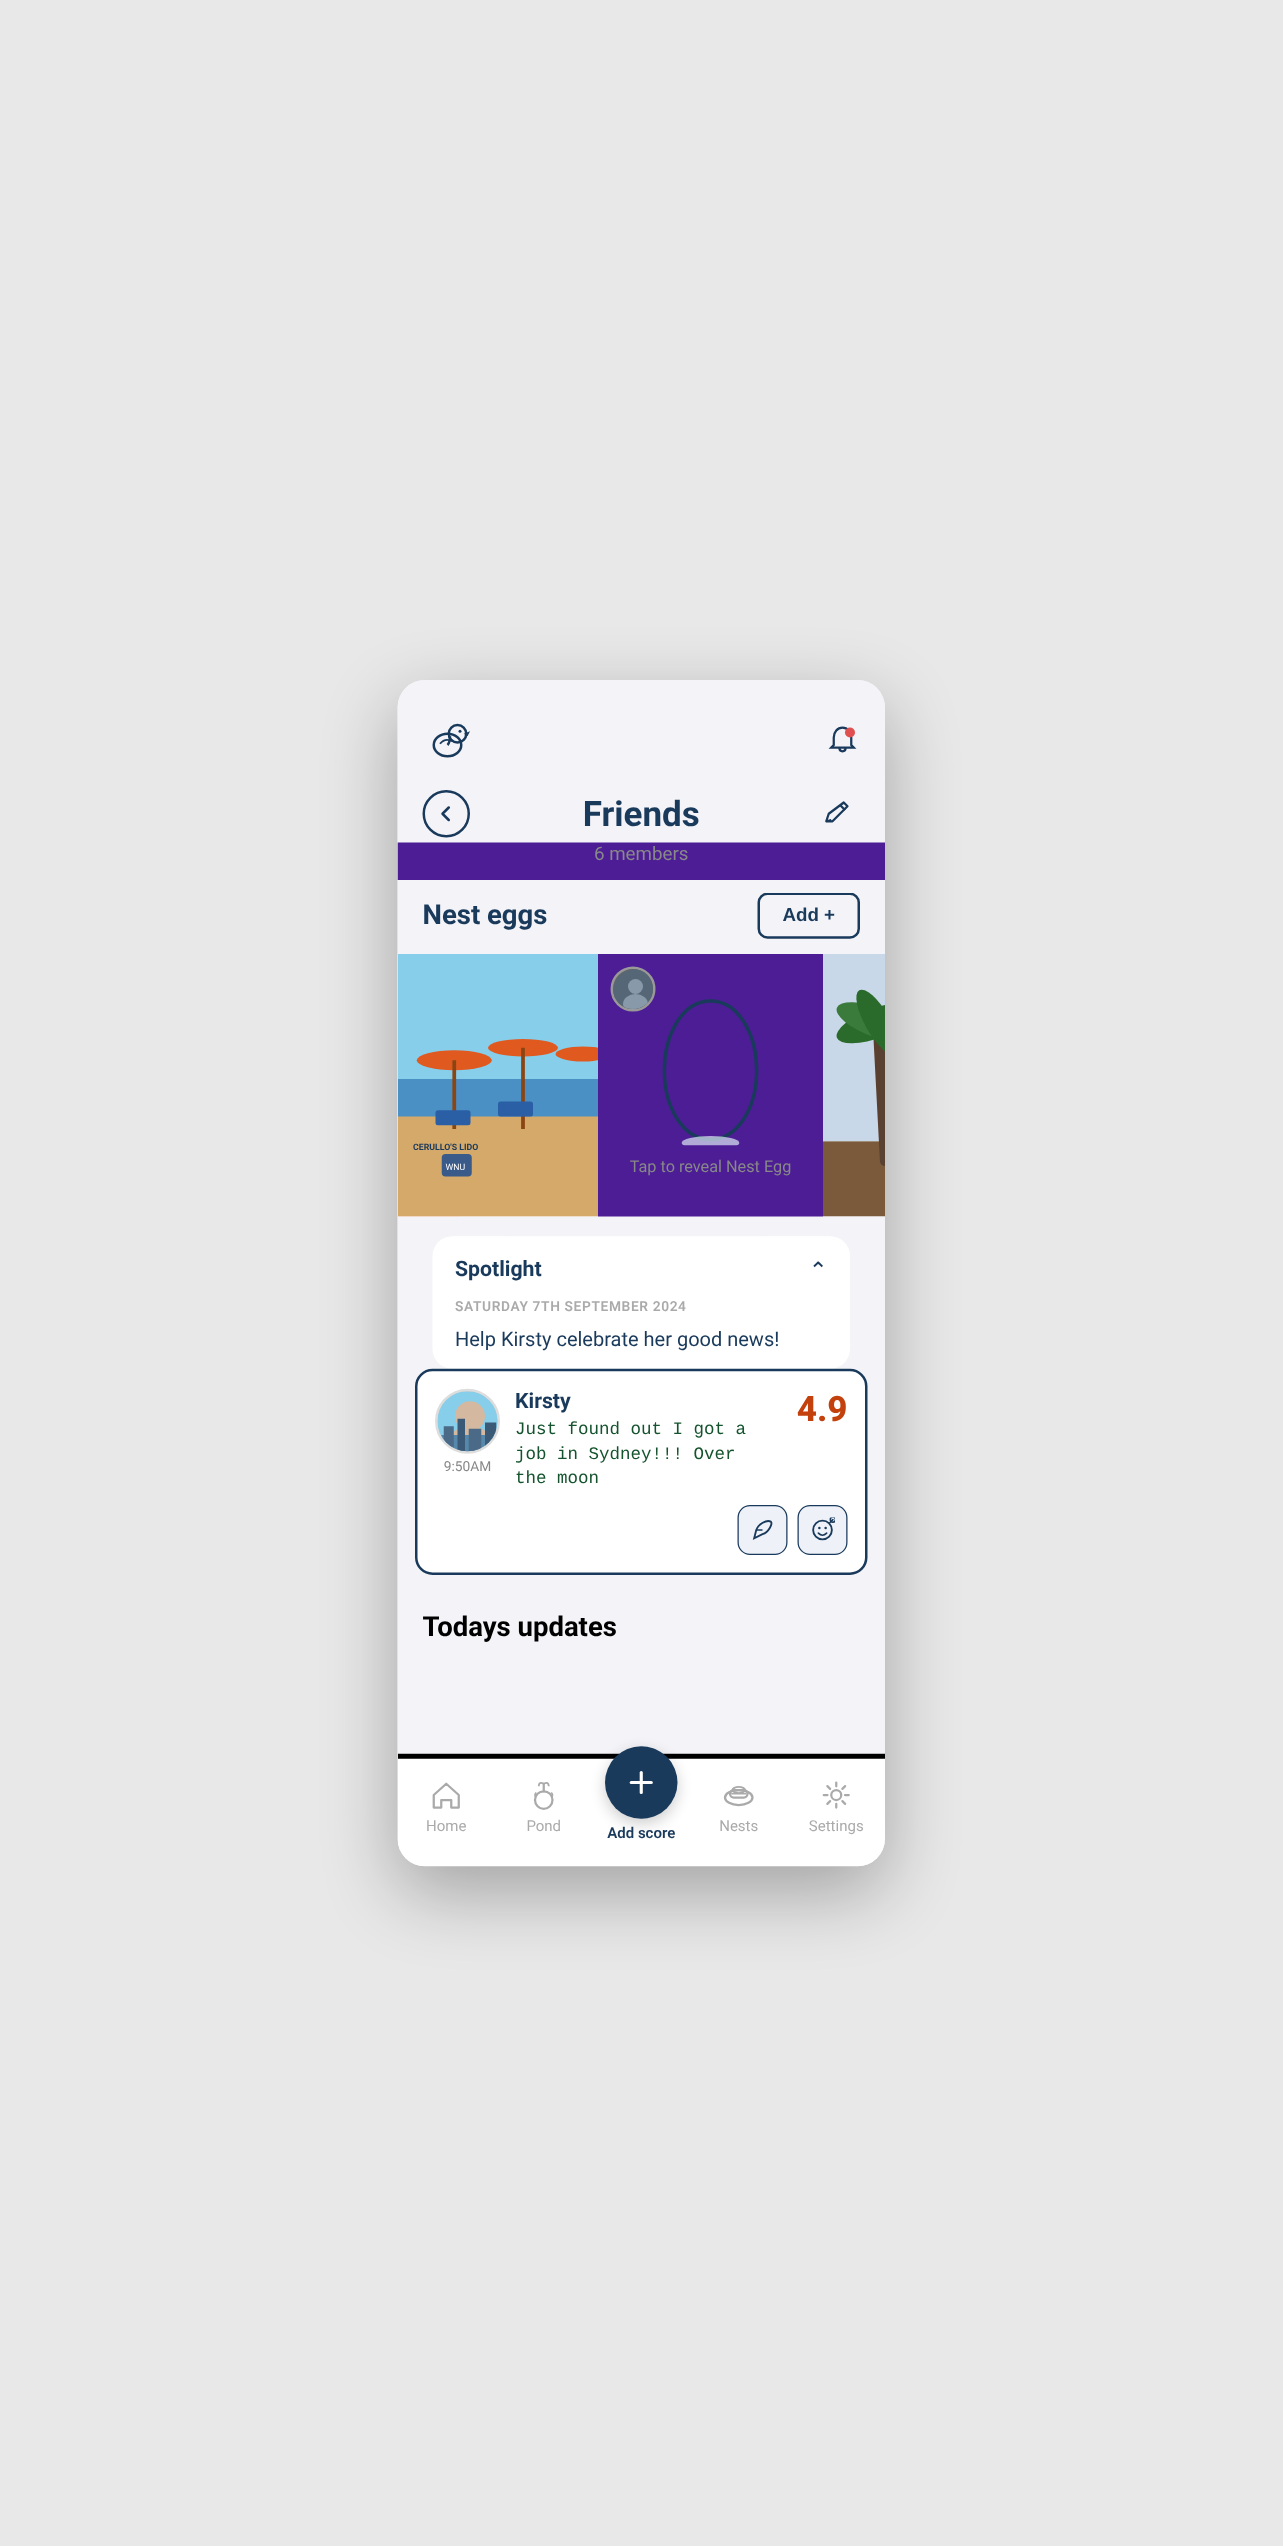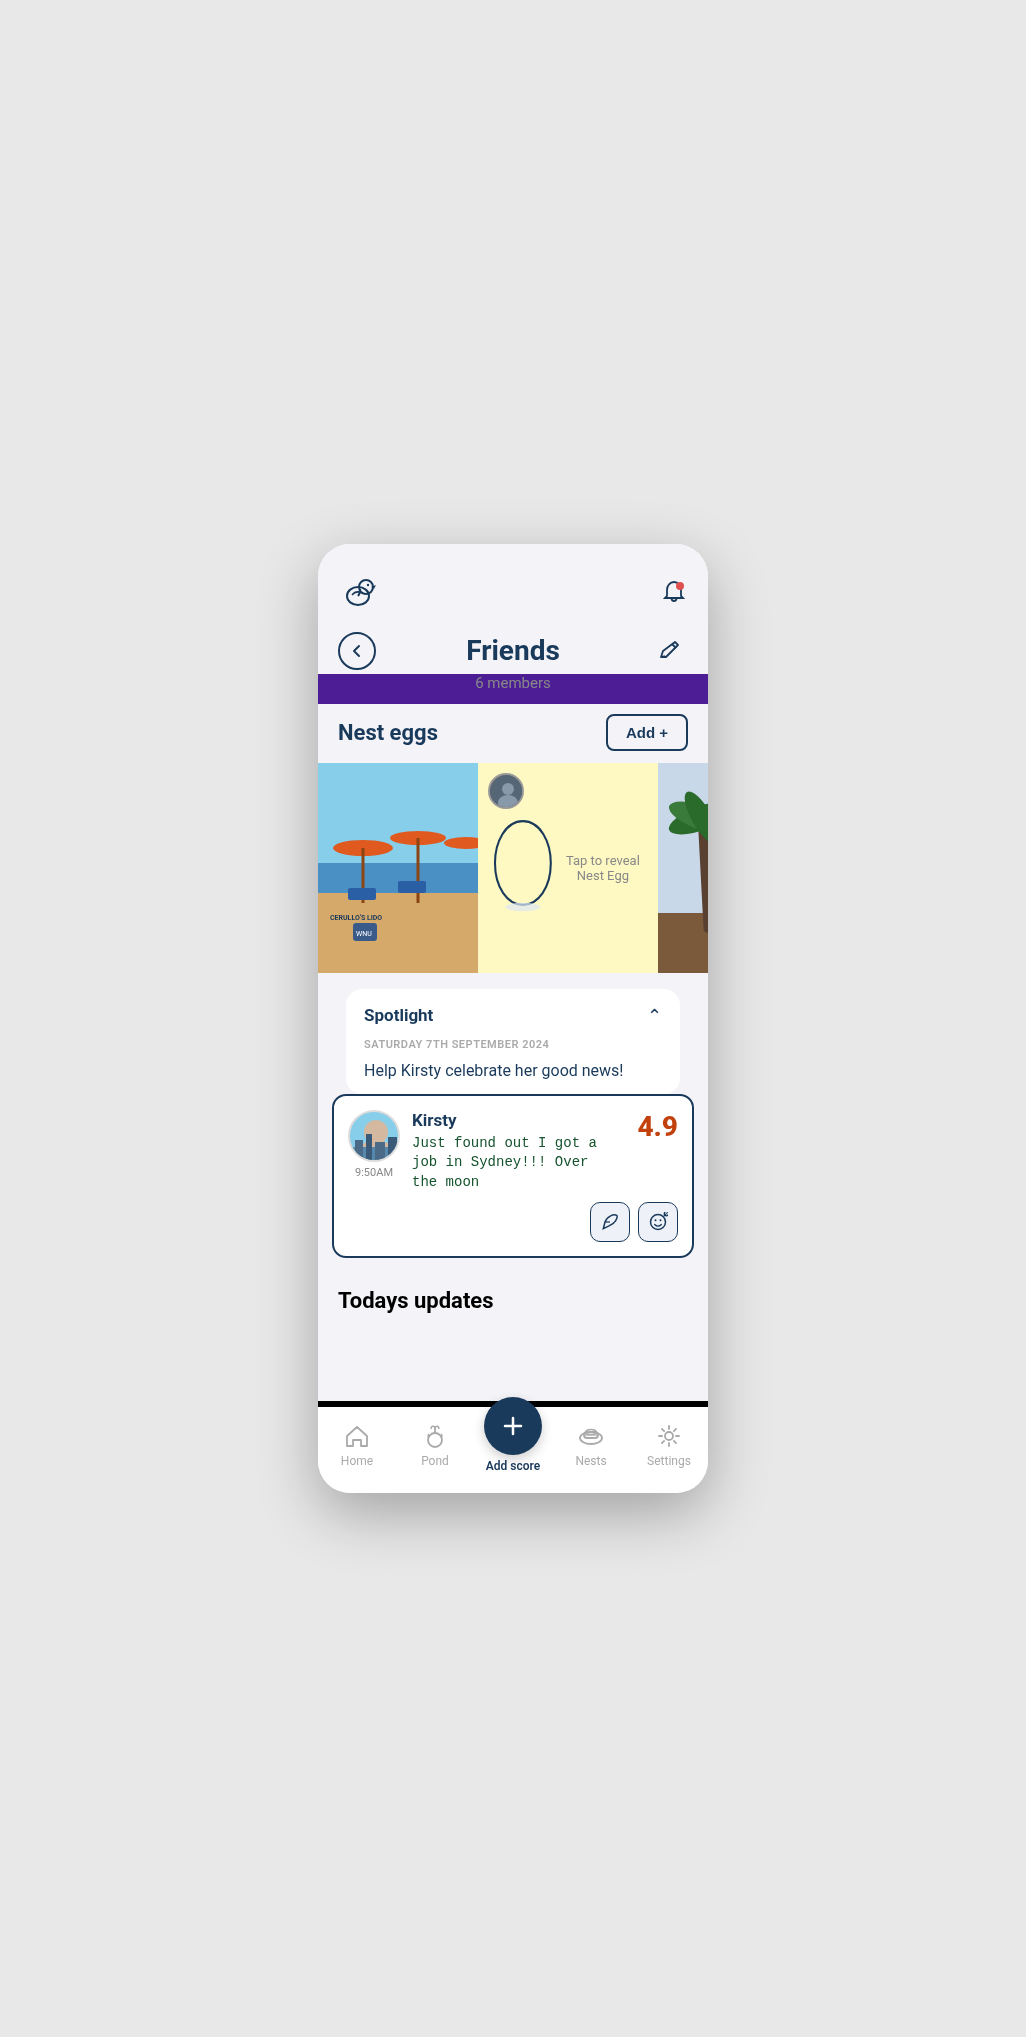--- a/index.html
+++ b/index.html
@@ -11,21 +11,21 @@
       justify-content: center;
       align-items: center;
       min-height: 100vh;
       font-family: -apple-system, BlinkMacSystemFont, 'Segoe UI', Roboto, sans-serif;
     }
 
     .phone-frame {
       width: 390px;
       min-height: 844px;
       background: #f4f4f8;
-      border-radius: 32px;
+      border-radius: 22px;
       overflow: hidden;
       box-shadow: 0 20px 60px rgba(0,0,0,0.3);
       position: relative;
       display: flex;
       flex-direction: column;
     }
 
     .status-bar {
       height: 14px;
       background: #f4f4f8;
@@ -143,23 +143,23 @@
     .egg-card {
       flex: 0 0 160px;
       height: 210px;
       overflow: hidden;
       position: relative;
     }
 
     .egg-card-center {
       flex: 0 0 180px;
       height: 210px;
-      background: #fef9c3;
-      display: flex;
-      flex-direction: row;
+      background: #4c1d95;
+      display: flex;
+      flex-direction: column;
       align-items: center;
       justify-content: center;
       position: relative;
       padding: 10px;
       cursor: pointer;
     }
 
     .egg-shape {
       width: 100px;
       height: 120px;
@@ -299,21 +299,21 @@
       font-weight: 700;
       color: #000000;
     }
 
     .bottom-nav {
       background: white;
       display: flex;
       justify-content: space-around;
       align-items: center;
       padding: 10px 0 20px;
-      border-top: 6px solid #000000;
+      border-top: 4px solid #000000;
     }
 
     .nav-item {
       display: flex;
       flex-direction: column;
       align-items: center;
       gap: 4px;
       cursor: pointer;
       min-width: 60px;
     }

